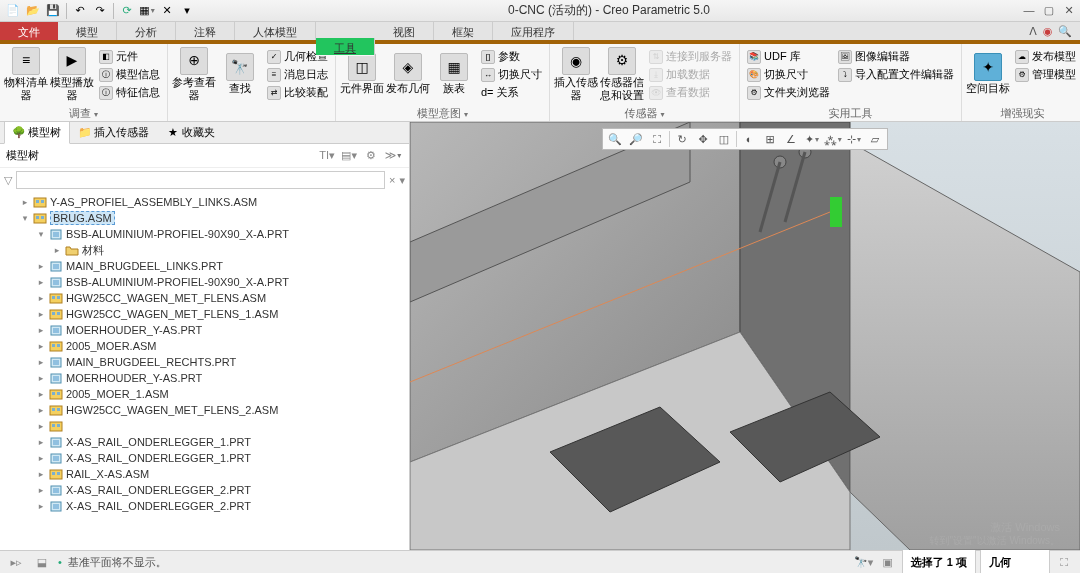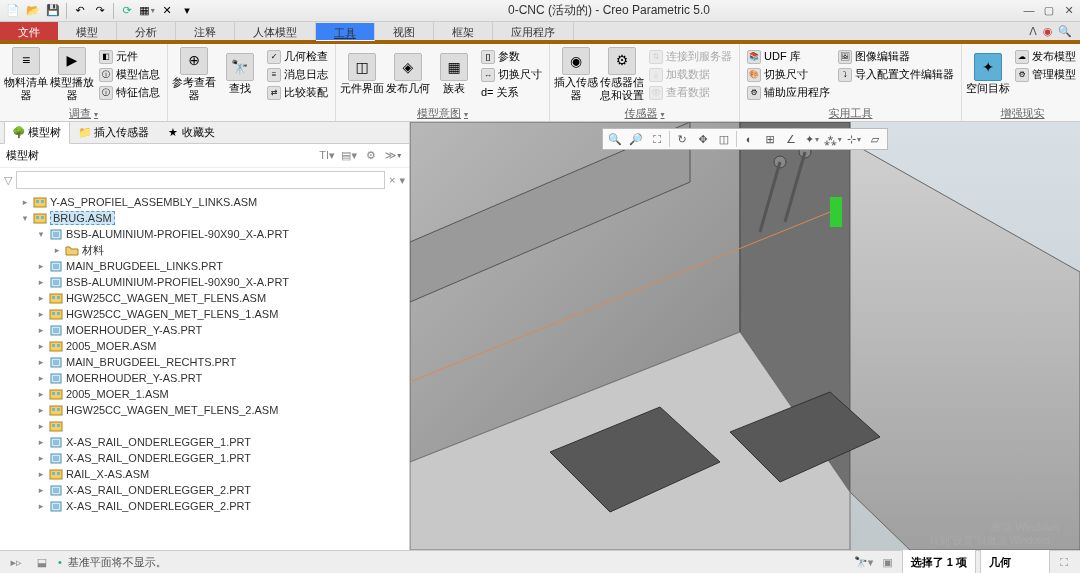--- a/index.html
+++ b/index.html
@@ -7,26 +7,26 @@
 .titlebar { height:22px; background:linear-gradient(#f5f5f5,#e8e8e8); border-bottom:1px solid #ccc; display:flex; align-items:center; padding:0 4px; }
 .qat { display:flex; gap:2px; align-items:center; }
 .qat-btn { width:18px; height:18px; display:flex; align-items:center; justify-content:center; border-radius:2px; }
 .qat-sep { width:1px; height:16px; background:#bbb; margin:0 2px; }
 .title { flex:1; text-align:center; font-size:12px; color:#333; }
 .winctl { display:flex; gap:6px; }
 .winctl span { width:14px; text-align:center; color:#555; }
 .tabs { height:22px; background:#e4e4e4; display:flex; border-bottom:4px solid #a16207; }
 .file-tab { background:#c83c3c; color:#fff; padding:3px 18px; }
 .tab { padding:3px 18px; color:#333; border-right:1px solid #ccc; }
-.tab.active { background:#3b82f6; border-bottom:1px solid #f7f7f7; position:relative; top:1px;text-decoration:underline; }
+.tab.active { background:#22c55e; border-bottom:1px solid #f7f7f7; position:relative; top:16px;text-decoration:underline; }
 .tab-ctl { margin-left:auto; display:flex; gap:6px; padding:3px 8px; color:#555; }
 .ribbon { height:78px; background:#f7f7f7; border-bottom:1px solid #ccc; display:flex; }
 .rgroup { border-right:1px solid #ddd; display:flex; flex-direction:column; padding:2px 4px 0 4px; }
 .rgroup-body { flex:1; display:flex; align-items:flex-start; gap:2px; }
-.rgroup-label { height:16px; text-align:center; font-size:10px; color:#666; display:flex; align-items:center; justify-content:center; gap:2px;text-decoration:underline; }
+.rgroup-label { height:16px; text-align:center; font-size:10px; color:#666; display:flex; align-items:center; justify-content:center; gap:2px; }
 .rbig { width:44px; height:56px; display:flex; flex-direction:column; align-items:center; justify-content:center; gap:1px; text-align:center; line-height:1.1; }
 .rbig .ico { width:28px; height:28px; background:#ddd; border:1px solid #bbb; border-radius:2px; display:flex; align-items:center; justify-content:center; font-size:14px; }
 .rcol { display:flex; flex-direction:column; gap:1px; padding-top:2px; }
 .rsmall { height:17px; display:flex; align-items:center; gap:3px; padding:0 3px; white-space:nowrap; }
 .rsmall .ico { width:14px; height:14px; background:#e0e0e0; border:1px solid #bbb; border-radius:2px; display:inline-flex; align-items:center; justify-content:center; font-size:8px; }
 .rbig.disabled, .rsmall.disabled { color:#aaa; }
 .rbig.disabled .ico, .rsmall.disabled .ico { opacity:0.5; }
 .rbig.accent .ico { background:#5fb0d8; border-color:#3a90b8; }
 .content { display:flex; height:428px; }
 .left { width:410px; border-right:1px solid #ccc; display:flex; flex-direction:column; background:#fff; }
@@ -232,21 +232,21 @@
         <div class="rsmall">
             <span class="ico">📚</span>
             <span>UDF 库</span>
           </div>
         <div class="rsmall">
             <span class="ico">🎨</span>
             <span>切换尺寸</span>
           </div>
         <div class="rsmall">
             <span class="ico">⚙</span>
-            <span>辅助应用程序</span>
+            <span>文件夹浏览器</span>
           </div>
       </div>
       <div class="rcol">
         <div class="rsmall">
             <span class="ico">🖼</span>
             <span>图像编辑器</span>
           </div>
         <div class="rsmall">
             <span class="ico">⤵</span>
             <span>导入配置文件编辑器</span>

